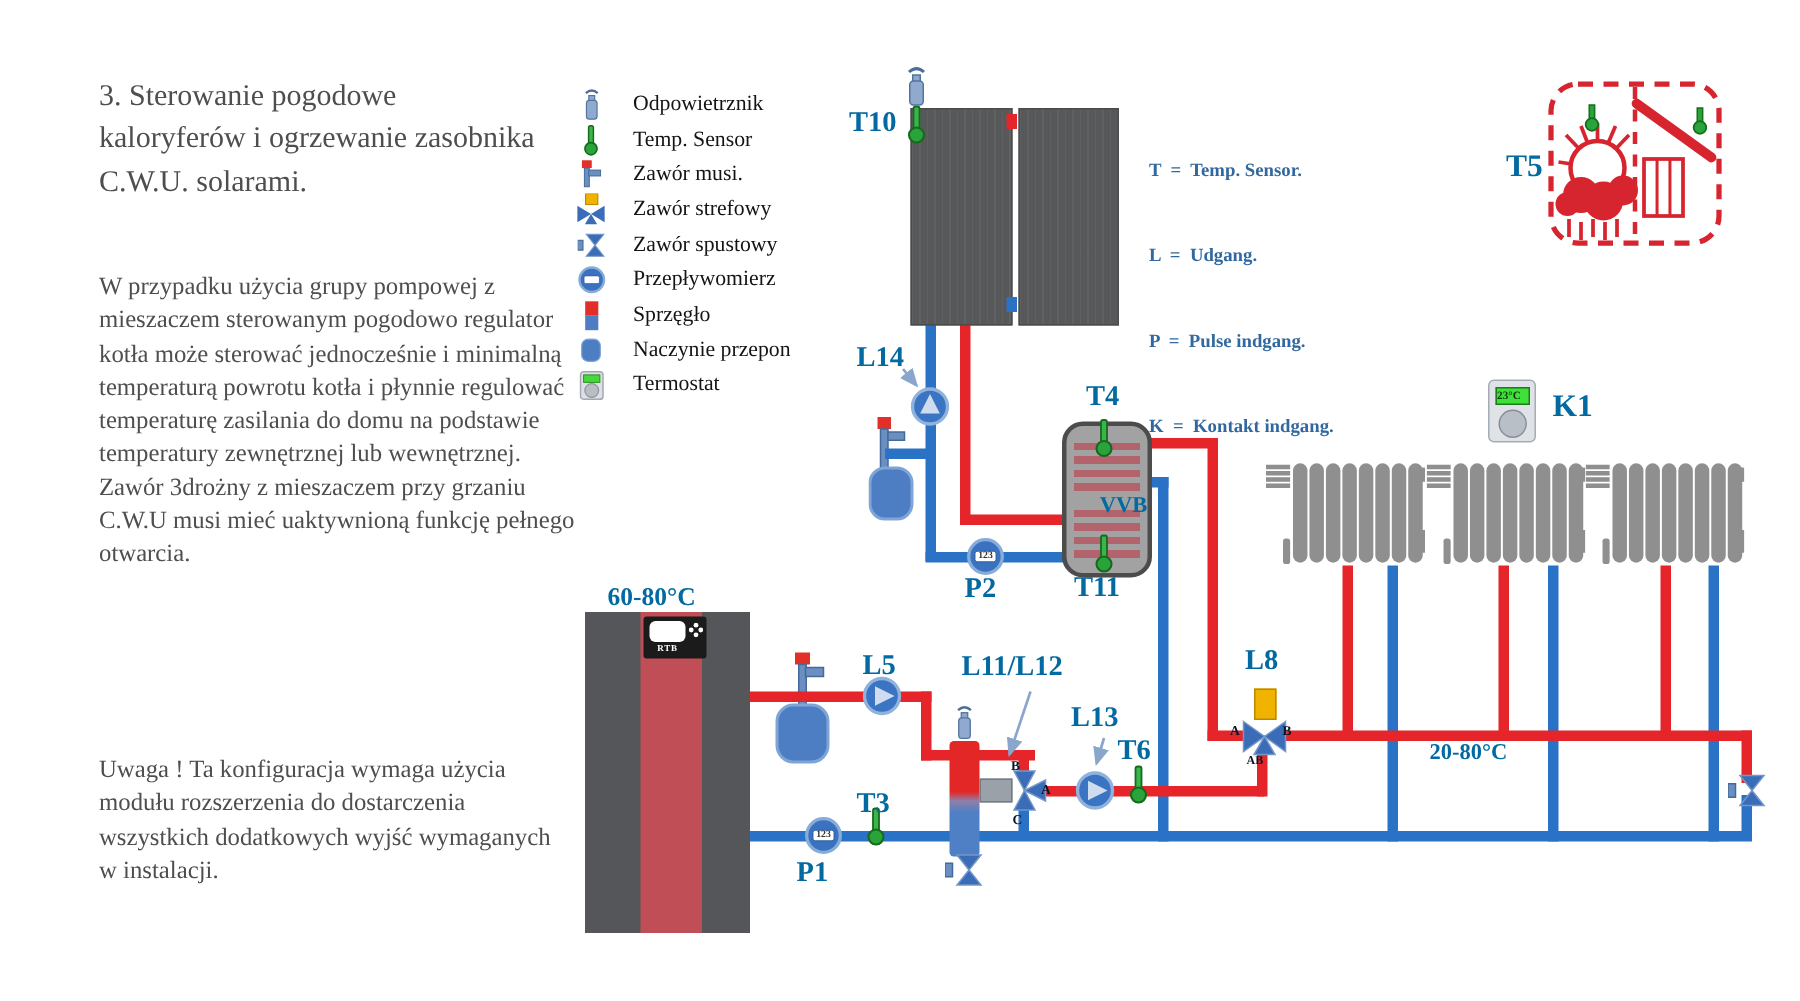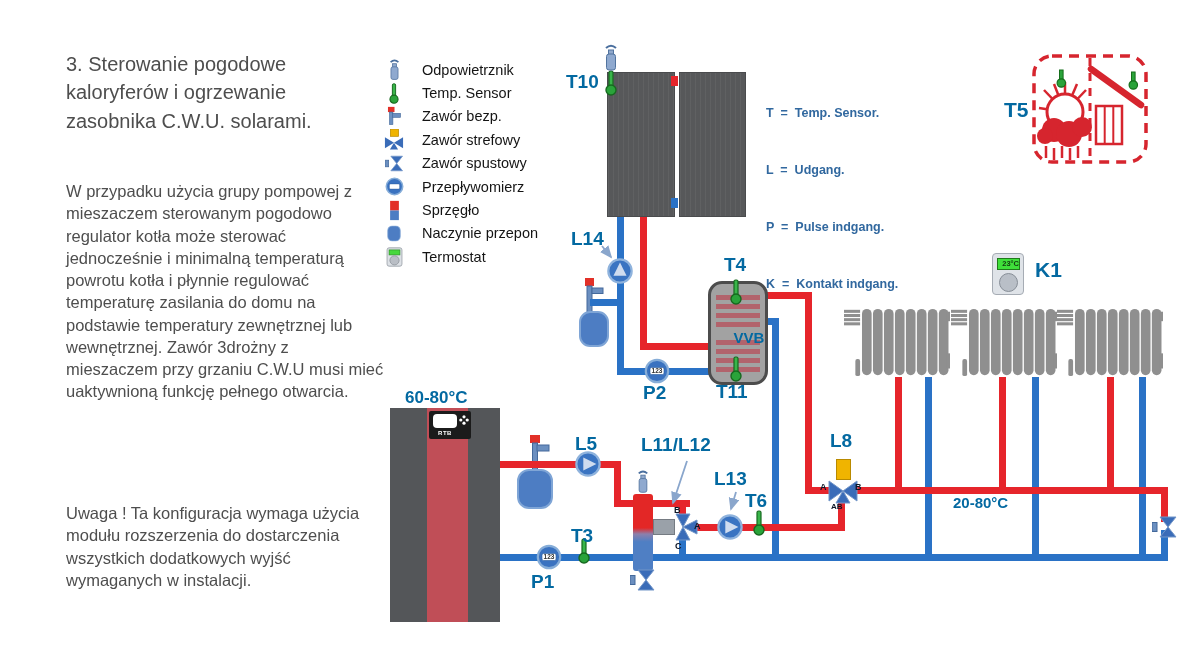--- a/index.html
+++ b/index.html
@@ -1,17 +1,17 @@
 <!DOCTYPE html>
 <html><head>
 <meta charset="utf-8">
 <style>
   html,body{margin:0;padding:0;background:#fff;}
   .stage{position:relative;width:1200px;height:667px;background:#ffffff;overflow:hidden;
-         font-family:Liberation Sans, sans-serif;}
+         font-family:Liberation Serif, serif;}
   
   .ltext{position:absolute;color:#4e4e4e;}
   .ltitle{left:66px;top:50px;width:300px;font-size:20px;line-height:1.42;}
   .lpara1{left:66px;top:180px;width:318px;font-size:16.5px;line-height:1.35;}
   .lpara2{left:66px;top:502px;width:308px;font-size:16.5px;line-height:1.35;}
   
   .legend{position:absolute;left:380px;top:58px;}
   .lrow{display:flex;align-items:center;height:23.4px;}
   .lic{width:28px;display:flex;justify-content:center;align-items:center;flex:0 0 28px;}
   .llab{margin-left:14px;font-size:14.5px;color:#141414;white-space:nowrap;}
@@ -46,21 +46,21 @@
         color:#fff;font-weight:bold;letter-spacing:0.5px;}
   
   .sep{background:linear-gradient(180deg,#e32726 0%,#e32726 44%,#8d80ab 52%,#4f7fc4 62%,#4f7fc4 100%);
        border-radius:3px;}
   
   .tank{background:#a2a2a2;border:3px solid #4c4c4c;border-radius:14px;box-sizing:border-box;}
   .coil{position:absolute;background:repeating-linear-gradient(180deg,#b2636c 0 5px,rgba(162,162,162,0) 5px 9px);}
   
   .kbox{background:#dfe3e8;border:1.5px solid #a6acb4;border-radius:4px;box-sizing:border-box;}
   .kscreen{position:absolute;left:4px;top:4px;width:23px;height:12px;background:#3fe03a;border:1px solid #1f7a1a;
-           box-sizing:border-box;text-align:right;font-size:7.5px;line-height:10px;font-weight:bold;color:#123c10;}
+           box-sizing:border-box;text-align:left;font-size:7.5px;line-height:10px;font-weight:bold;color:#123c10;}
   .kdial{position:absolute;left:6px;top:19px;width:19px;height:19px;border-radius:50%;
          background:#b9bfc7;border:1px solid #878e97;box-sizing:border-box;}
   .ybox{position:absolute;z-index:5;background:#f0b400;border:1px solid #b98a00;box-sizing:border-box;}
   .gbox{position:absolute;z-index:5;background:#9aa1a9;border:1px solid #757b82;box-sizing:border-box;}
   .tick{position:absolute;z-index:5;}
 </style>
 </head>
 <body>
 
 <svg width="0" height="0" style="position:absolute" aria-hidden="true">
@@ -167,21 +167,21 @@
           </svg>
         </span>
       <span class="llab">Temp. Sensor</span>
     </div>
     <div class="lrow">
       <span class="lic">
           <svg width="17" height="20" viewBox="0 0 26 30">
             <use href="#sym-safety"></use>
           </svg>
         </span>
-      <span class="llab">Zawór bezp.</span>
+      <span class="llab">Zawór musi.</span>
     </div>
     <div class="lrow">
       <span class="lic">
         <svg width="20" height="21" viewBox="0 0 22 23">
           <rect x="7" y="0" width="9" height="8" fill="#f0b400" stroke="#b98a00" stroke-width="0.8"></rect>
           <g fill="#3a6cb8">
               <polygon points="1,9 11,15 1,21"></polygon>
               <polygon points="21,9 11,15 21,21"></polygon>
               <polygon points="6.5,22.5 15.5,22.5 11,15"></polygon>
             </g>

